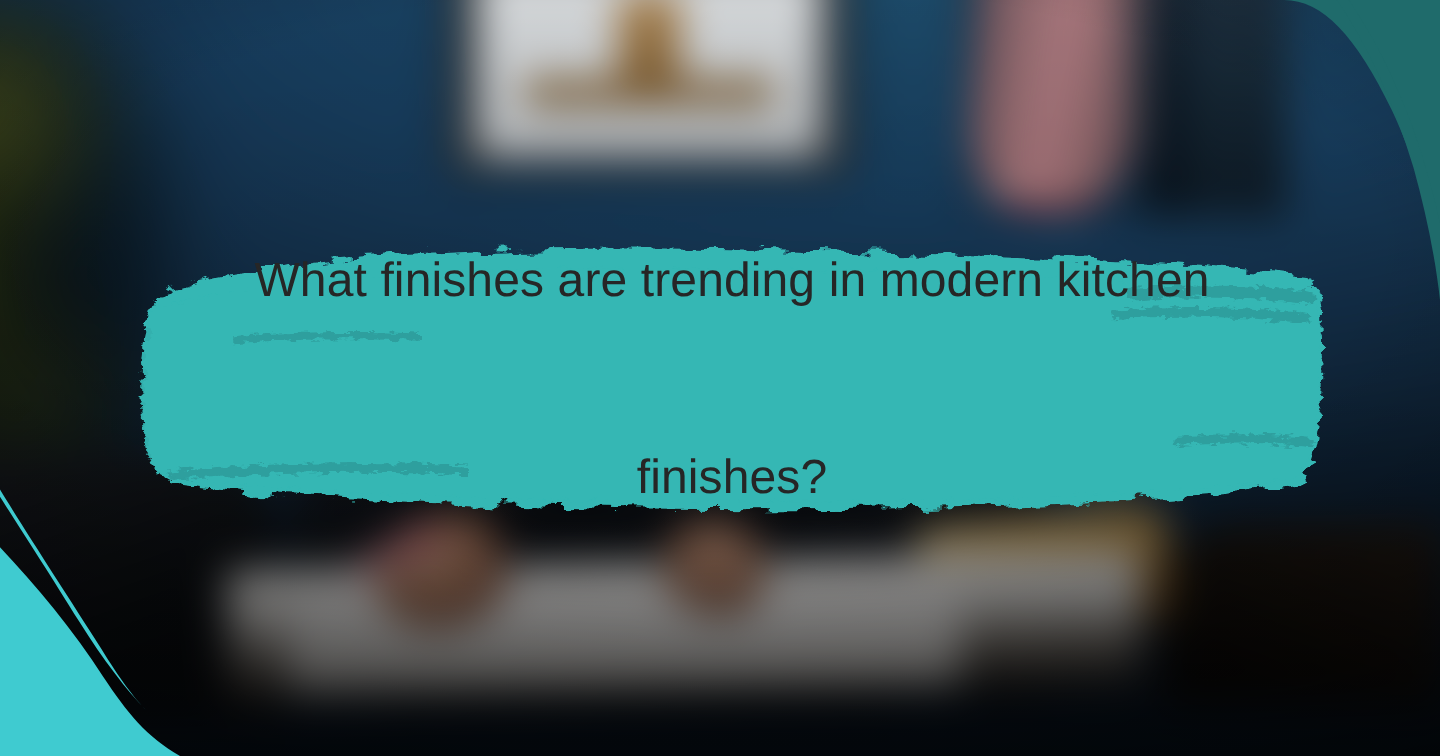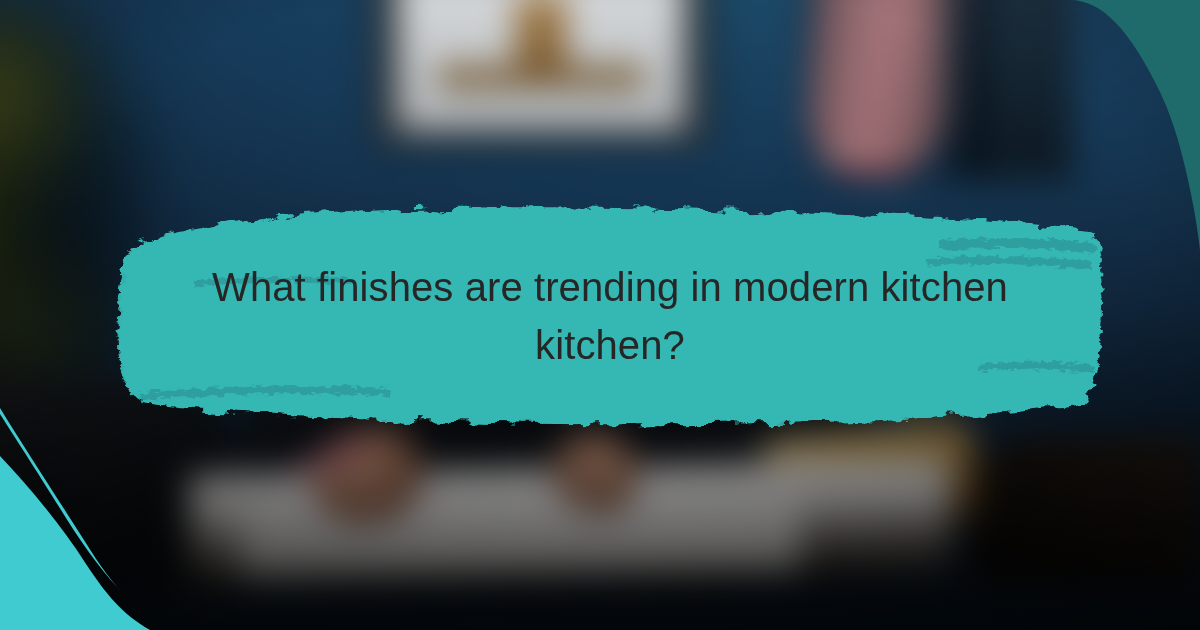--- a/index.html
+++ b/index.html
@@ -185,21 +185,21 @@
     left:100px; top:196px;
     width:1010px; height:240px;
   }
   .banner svg { display:block; width:100%; height:100%; }
 
   .banner-text {
     position:absolute;
     left:150px; top:205px;
     width:920px; height:222px;
     display:flex; flex-direction:column;
-    align-items:center; justify-content:center;
+    align-items:center; justify-content:space-between;
     text-align:center;
     color:#262626;
     font-size:40px;
     line-height:58px;
     font-weight:400;
     letter-spacing:.1px;
     padding:0 40px;
   }
   .banner-text .line { display:block; width:100%; }
 </style>
@@ -287,16 +287,16 @@
         <path d="M828,62 C 890,58 950,60 992,66 L992,74 C 944,68 884,66 826,70 Z" fill="#0d2a33"></path>
         <path d="M880,168 C 930,164 968,166 994,170 L994,178 C 960,173 924,172 878,176 Z" fill="#0d2a33"></path>
         <path d="M40,196 C 120,190 210,188 290,192 L290,200 C 206,196 118,198 42,204 Z" fill="#0d2a33"></path>
         <path d="M96,84 C 150,80 210,80 250,82 L250,88 C 204,86 148,86 96,90 Z" fill="#0d2a33"></path>
       </g>
     </svg>
   </div>
 
   <div class="banner-text">
     <span class="line">What finishes are trending in modern kitchen</span>
-    <span class="line">kitchen?</span>
+    <span class="line">finishes?</span>
   </div>
 
 </div>
 
 </body></html>

